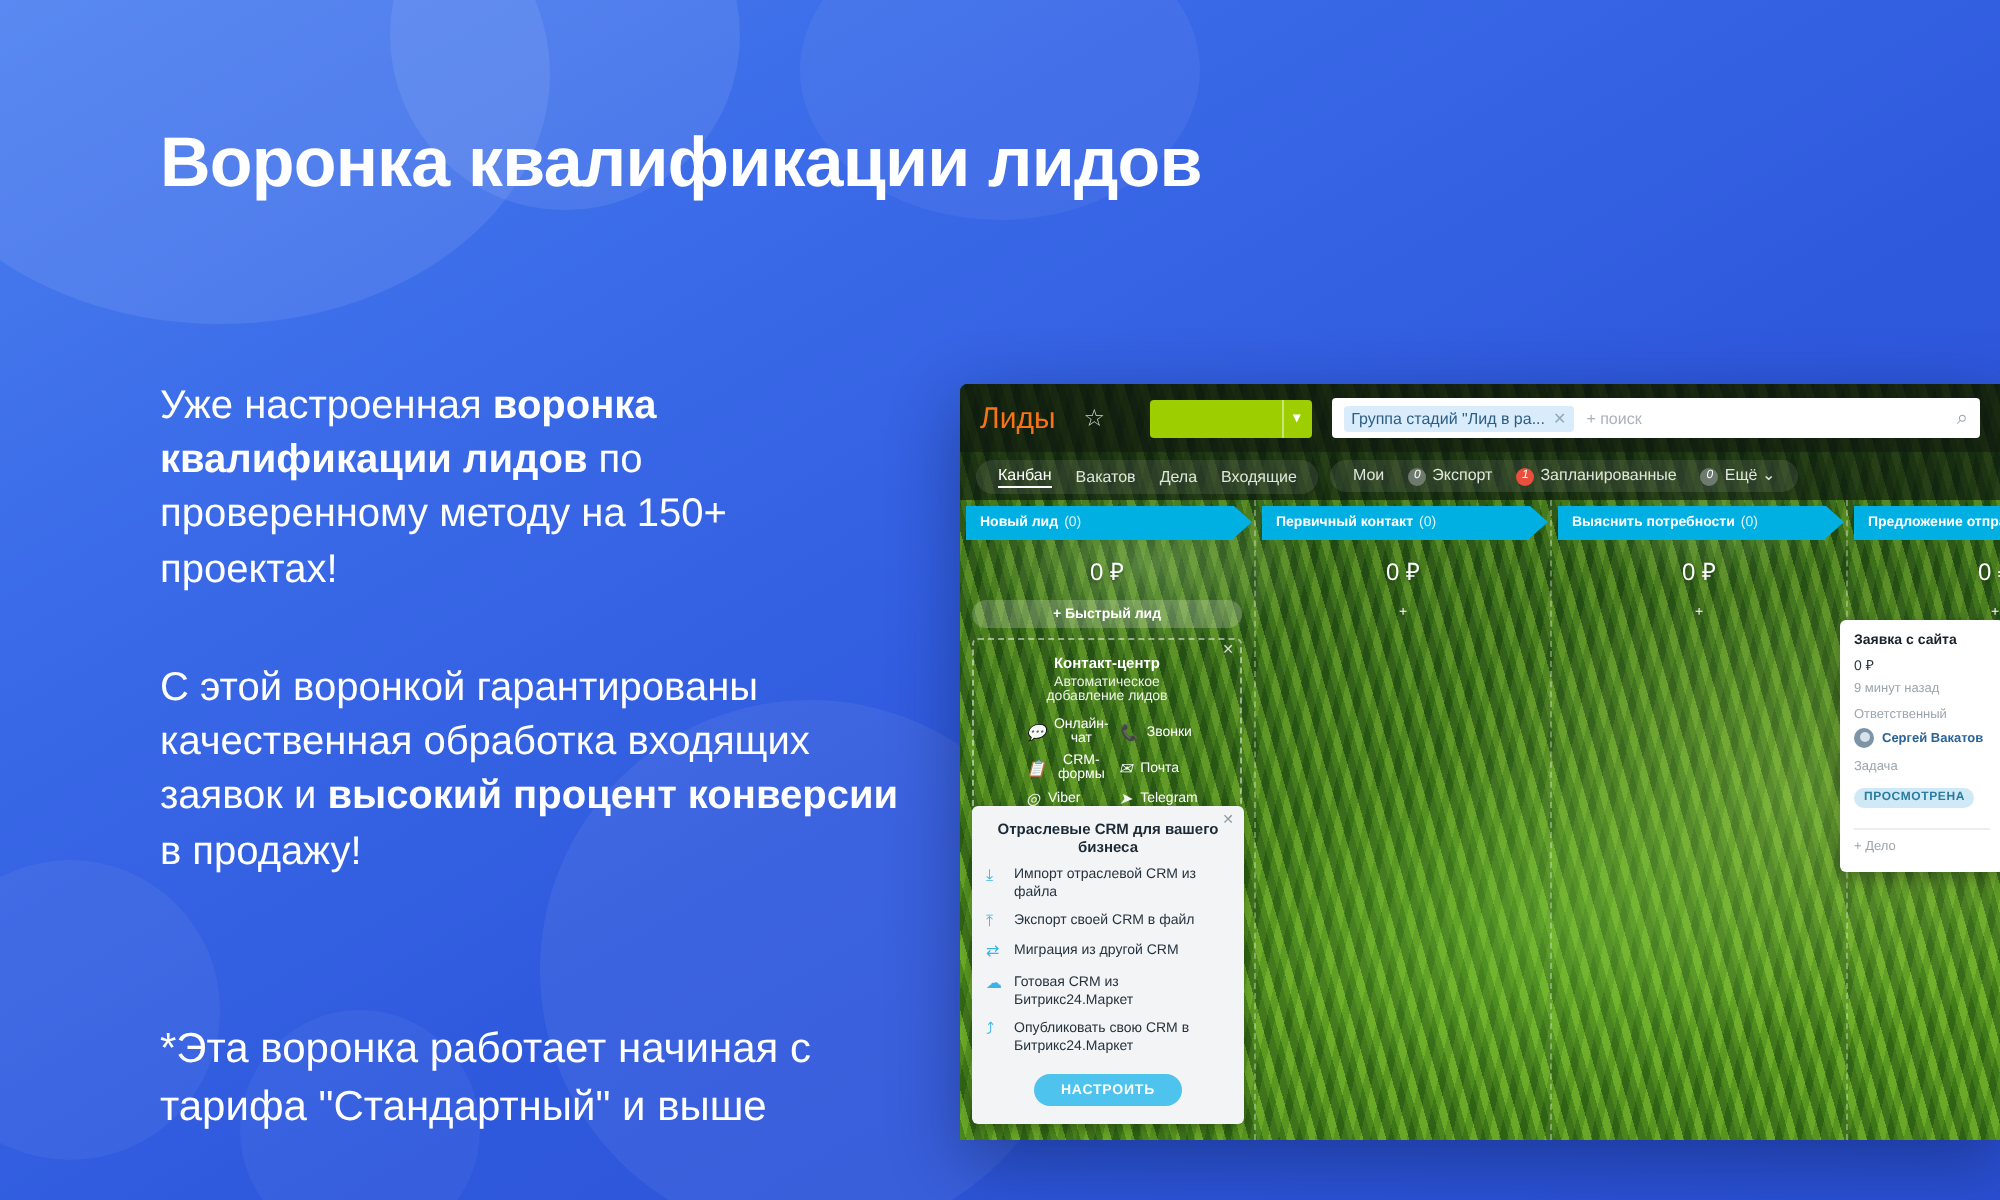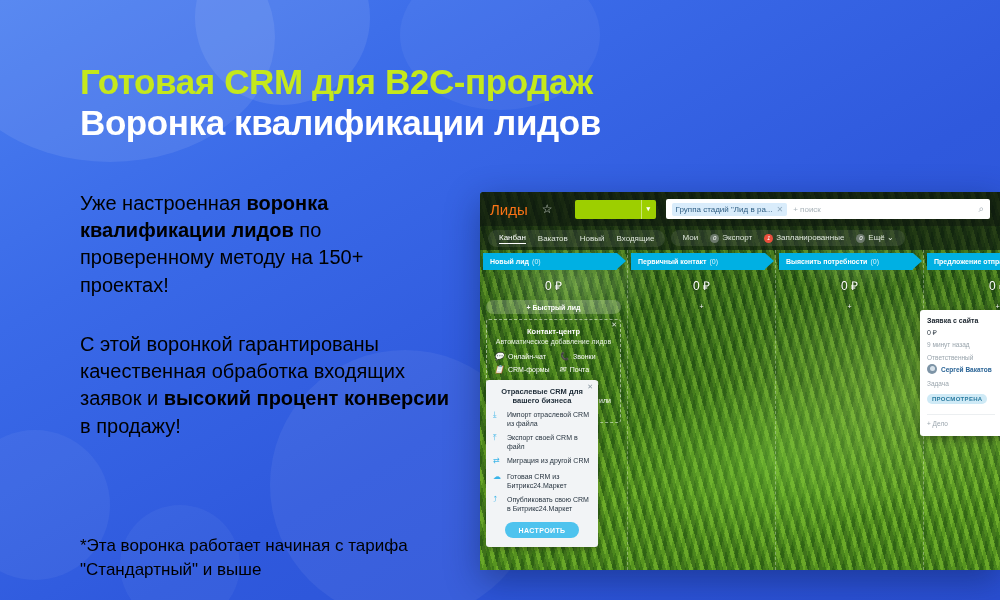--- a/index.html
+++ b/index.html
@@ -29,26 +29,26 @@
     position:absolute; left:80px; top:62px; z-index:6;
     font-size:35px; font-weight:bold; line-height:1.17;
     letter-spacing:-.4px; white-space:nowrap;
   }
   #headline .l1 { color:#c5e81c; }
   #headline .l2 { color:#ffffff; }
 
   
   .copy {
     position:absolute; left:80px; z-index:6;
-    color:#000000; font-size:20px; line-height:1.36; width:375px;
+    color:#ffffff; font-size:20px; line-height:1.36; width:375px;
   }
   .copy b { font-weight:bold; }
   #para1 { top:190px; }
   #para2 { top:331px; }
-  #note  { top:534px; font-size:17px; line-height:1.4; }
+  #note  { top:510px; font-size:21px; line-height:1.4; }
 
   
   #crm {
     position:absolute; left:480px; top:192px; width:520px; height:378px;
     z-index:5; overflow:hidden;
     border-radius:4px 0 0 0;
     box-shadow:0 10px 34px rgba(10,25,70,.42);
     background:#1d2c22;
   }
   
@@ -131,37 +131,37 @@
   .sum { text-align:center; color:#fff; font-size:12px; margin-top:7px; text-shadow:0 1px 2px rgba(0,0,0,.4); }
   .addrow { text-align:center; color:#fff; font-size:7px; margin-top:9px;
             text-shadow:0 1px 2px rgba(0,0,0,.5); }
   .quick {
     margin:6px 6px 0; height:14px; border-radius:7px;
     background:rgba(255,255,255,.20); color:#fff; font-size:7px;
     display:flex; align-items:center; justify-content:center; gap:4px; font-weight:bold;
   }
   .dashbox {
     margin:5px 6px 0; border:1px dashed rgba(255,255,255,.5);
-    border-radius:3px; padding:7px 1px; text-align:center;
+    border-radius:3px; padding:7px 20px; text-align:center;
   }
   .cc-t { color:#fff; font-size:7.5px; font-weight:bold; }
   .cc-s { color:#eaf3e4; font-size:7px; margin-top:2px; }
   .cc-grid {
     display:grid; grid-template-columns:1fr 1fr; gap:4px 5px; margin-top:7px;
     justify-items:start; padding-left:6px;
   }
   .cc-item { color:#fff; font-size:7px; display:flex; align-items:center; gap:4px; }
   .cc-ico { font-size:8px; opacity:.95; }
   .cc-link { margin-top:9px; color:#fff; font-size:7px; line-height:1.35; }
   .cc-link u { text-decoration:underline; }
   .cc-x { position:absolute; color:#fff; font-size:7px; opacity:.8; }
 
   
   .panel {
-    position:absolute; left:6px; bottom:23px; width:112px;
+    position:absolute; left:6px; bottom:8px; width:136px;
     background:#f2f4f6; border-radius:3px; padding:7px 7px 9px;
     box-shadow:0 2px 7px rgba(0,0,0,.3);
     margin-top:20px;
   }
   .panel-t { font-size:7.5px; font-weight:bold; color:#1c2a36; text-align:center; }
   .panel-li { display:flex; gap:5px; margin-top:5px; align-items:flex-start; }
   .panel-ic { color:#3ab4e8; font-size:8px; flex:0 0 9px; line-height:1.3; }
   .panel-tx { font-size:7px; color:#26333f; line-height:1.3; }
   .panel-btn {
     margin:9px auto 0; width:74px; height:16px; border-radius:8px;
@@ -199,21 +199,20 @@
 <div id="bg">
   <div class="cloud c1"></div>
   <div class="cloud c2"></div>
   <div class="cloud c6"></div>
   <div class="cloud c3"></div>
   <div class="cloud c4"></div>
   <div class="cloud c5"></div>
 </div>
 
 <div id="headline">
-  <div class="l1">Готовая CRM для B2C-продаж</div>
   <div class="l2">Воронка квалификации лидов</div>
 </div>
 
 <div class="copy" id="para1">
   <span>Уже настроенная </span><b>воронка квалификации лидов</b><span> по проверенному методу на 150+ проектах!</span>
 </div>
 
 <div class="copy" id="para2">
   <span>С этой воронкой гарантированы качественная обработка входящих заявок и </span><b>высокий процент конверсии</b><span> в продажу!</span>
 </div>
@@ -237,21 +236,21 @@
       </span>
       <span class="ph">+ поиск</span>
       <span class="mag">⌕</span>
     </div>
   </div>
 
   <div class="crm-tabs">
     <div class="tabgrp">
       <span class="t act">Канбан</span>
       <span class="t">Вакатов</span>
-      <span class="t">Новый</span>
+      <span class="t">Дела</span>
       <span class="t">Входящие</span>
     </div>
     <div class="tabgrp">
       <span class="t">Мои</span>
       <span class="t"><i class="cnt">0</i><span>Экспорт</span></span>
       <span class="t"><i class="cnt red">1</i><span>Запланированные</span></span>
       <span class="t"><i class="cnt">0</i><span>Ещё</span> <span>⌄</span></span>
     </div>
   </div>
 

